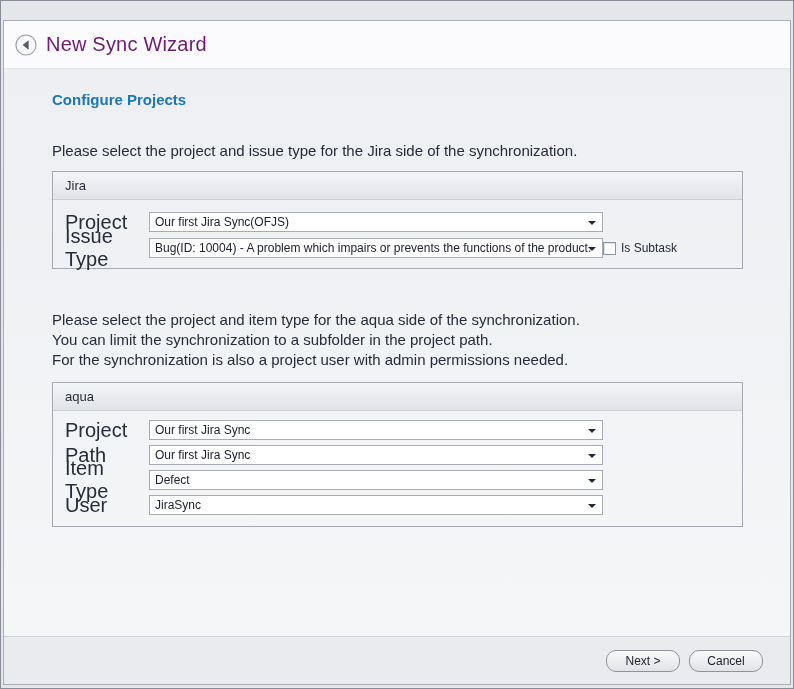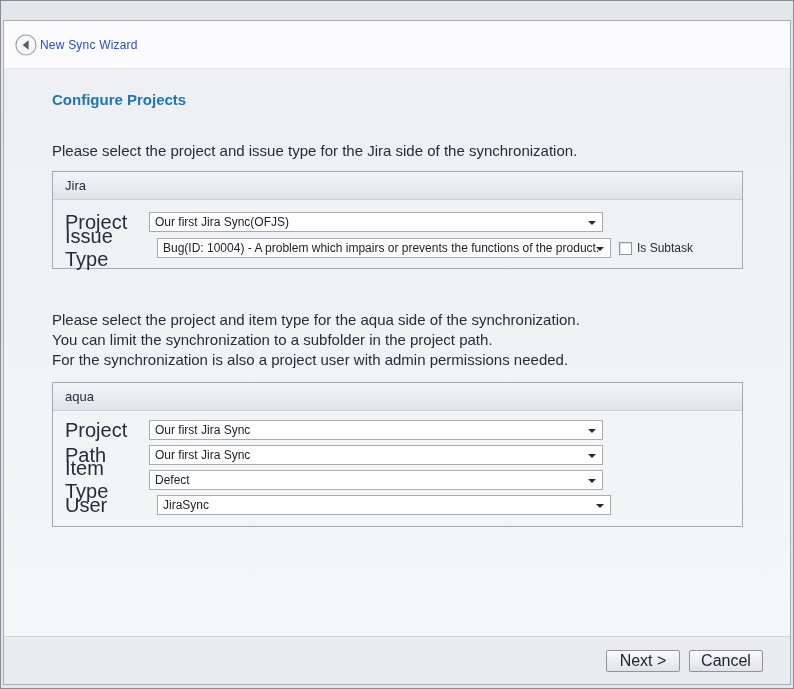--- a/index.html
+++ b/index.html
@@ -32,24 +32,24 @@
     align-items: center;
     flex: 0 0 auto;
   }
   .back-btn {
     width: 22px; height: 22px;
     margin-left: 11px;
     cursor: pointer;
     flex: 0 0 auto;
   }
   .wizard-title {
-    margin-left: 3px;
-    font-size: 12px;
+    margin-left: 9px;
+    font-size: 20px;
     font-weight: 300;
-    color: #1d4ed8;
+    color: #701a75;
     letter-spacing: 0.2px;
   }
   .content {
     flex: 1 1 auto;
     background: linear-gradient(#edeff2, #f5f6f8);
     padding: 22px 47px 0 48px;
     overflow: hidden;
   }
   .page-heading {
     font-size: 15px;
@@ -79,21 +79,21 @@
   }
   .groupbox-body { padding: 12px 0 10px 12px; }
   .groupbox-body.aqua-body { padding: 9px 0 11px 12px; }
   .field-row {
     display: flex;
     align-items: center;
     margin-bottom: 6px;
     height: 20px;
   }
   .aqua-body .field-row { margin-bottom: 5px; }
-  .field-row:last-child { margin-bottom: 0; gap: 8px; }
+  .field-row:last-child { margin-bottom: 0; }
   .field-label {
     width: 84px;
     font-size: 20px;
     color: #262c3a;
     flex: 0 0 auto;
   }
   .combobox {
     position: relative;
     width: 454px;
     height: 20px;
@@ -140,25 +140,25 @@
     display: flex;
     align-items: center;
     justify-content: flex-end;
     padding-right: 27px;
     gap: 9px;
   }
   .btn {
     width: 74px;
     height: 22px;
     font-family: "Liberation Sans", sans-serif;
-    font-size: 16px;
+    font-size: 12px;
     color: #20242f;
     background: linear-gradient(#f9f9fa, #e2e3e7);
     border: 1px solid #8f939b;
-    border-radius: 2px;
+    border-radius: 10px;
     cursor: pointer;
   }
 </style>
 </head>
 <body>
 
 <div class="window">
   <div class="inner-panel">
 
     <div class="wizard-header">

